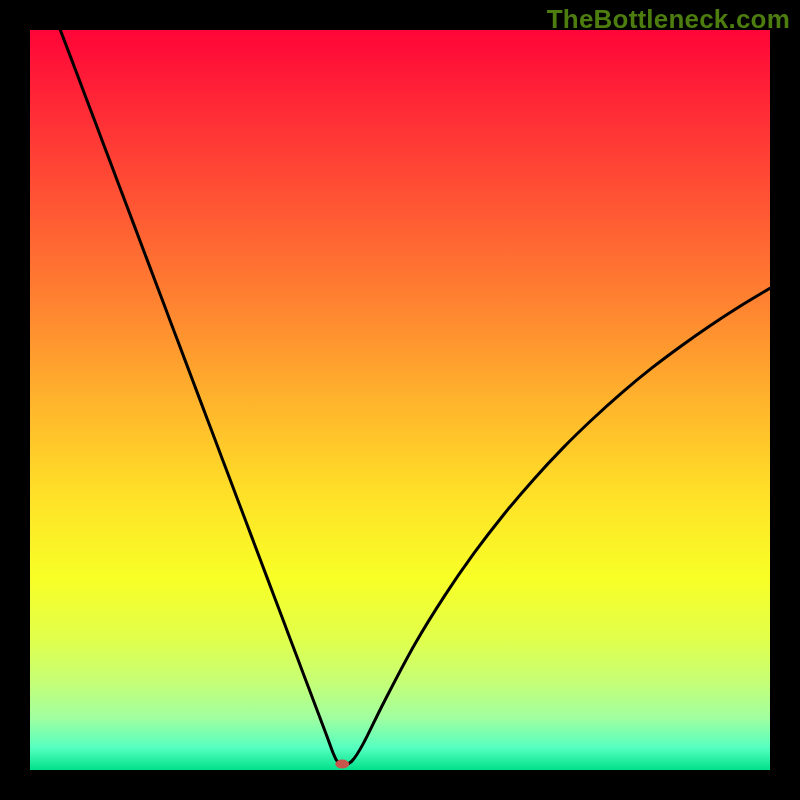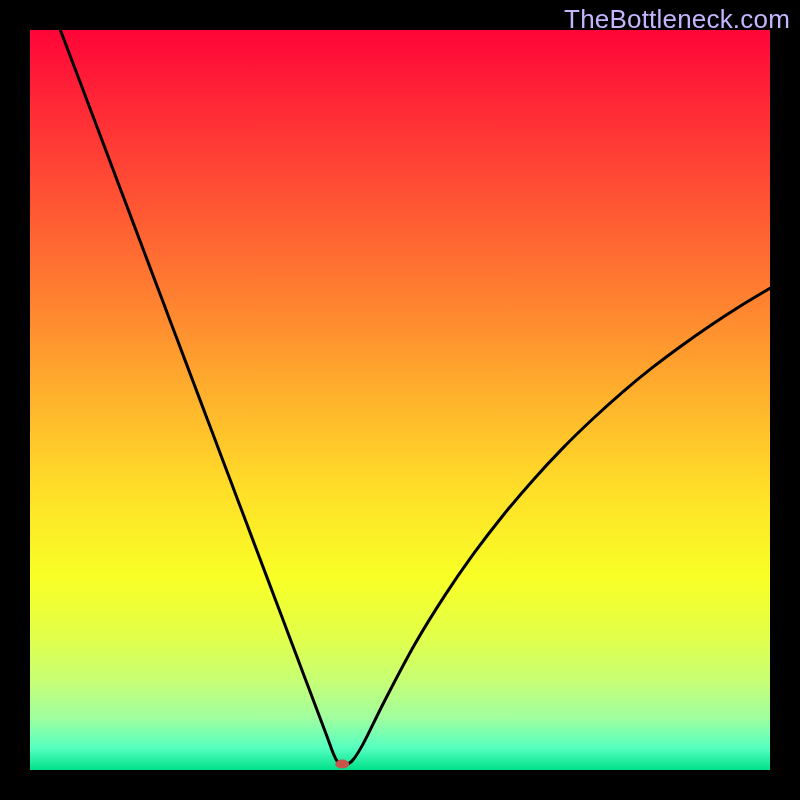--- a/index.html
+++ b/index.html
@@ -21,23 +21,23 @@
     left: 30px;
     top: 30px;
     width: 740px;
     height: 740px;
     overflow: hidden;
   }
   .watermark {
     position: absolute;
     top: 4px;
     right: 10px;
-    color: #c4b5fd;
+    color: #4d7c0f;
     font-size: 26px;
-    font-weight: 400;
+    font-weight: 700;
     letter-spacing: 0.2px;
   }
   svg { display: block; }
 </style>
 </head>
 <body>
 
 <div class="frame">
   <div class="watermark">TheBottleneck.com</div>
   <div class="plot">

